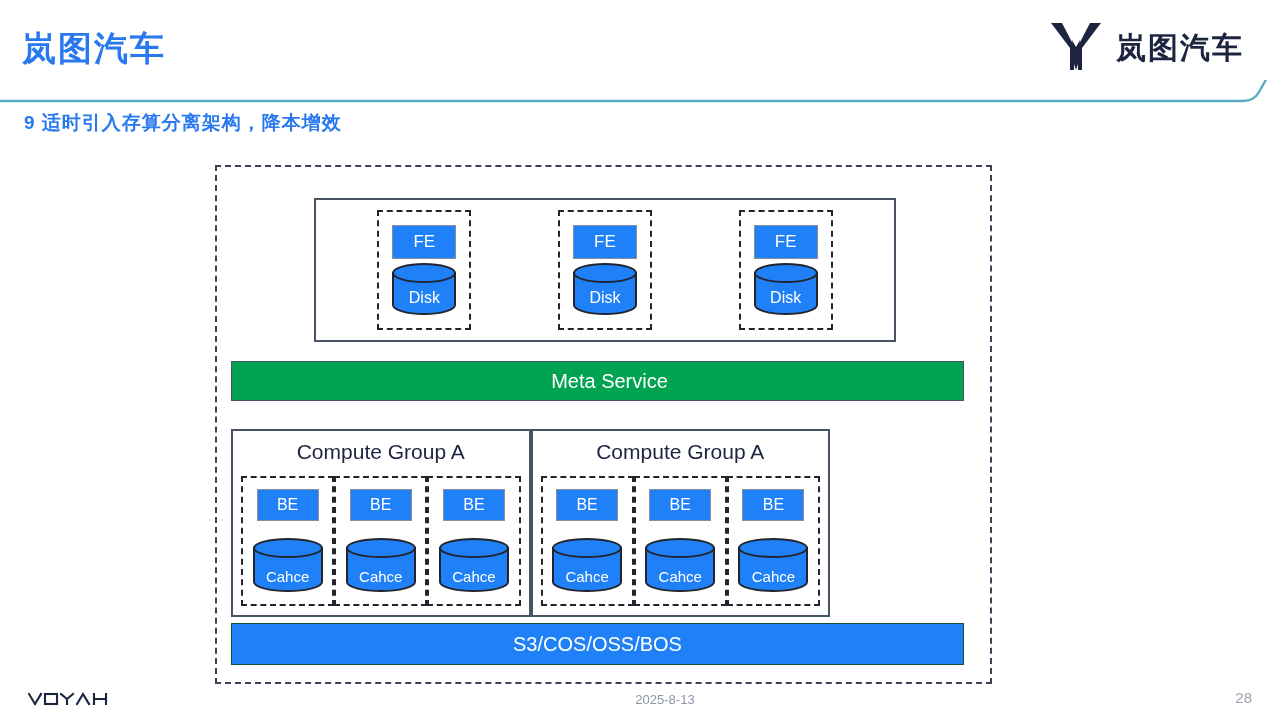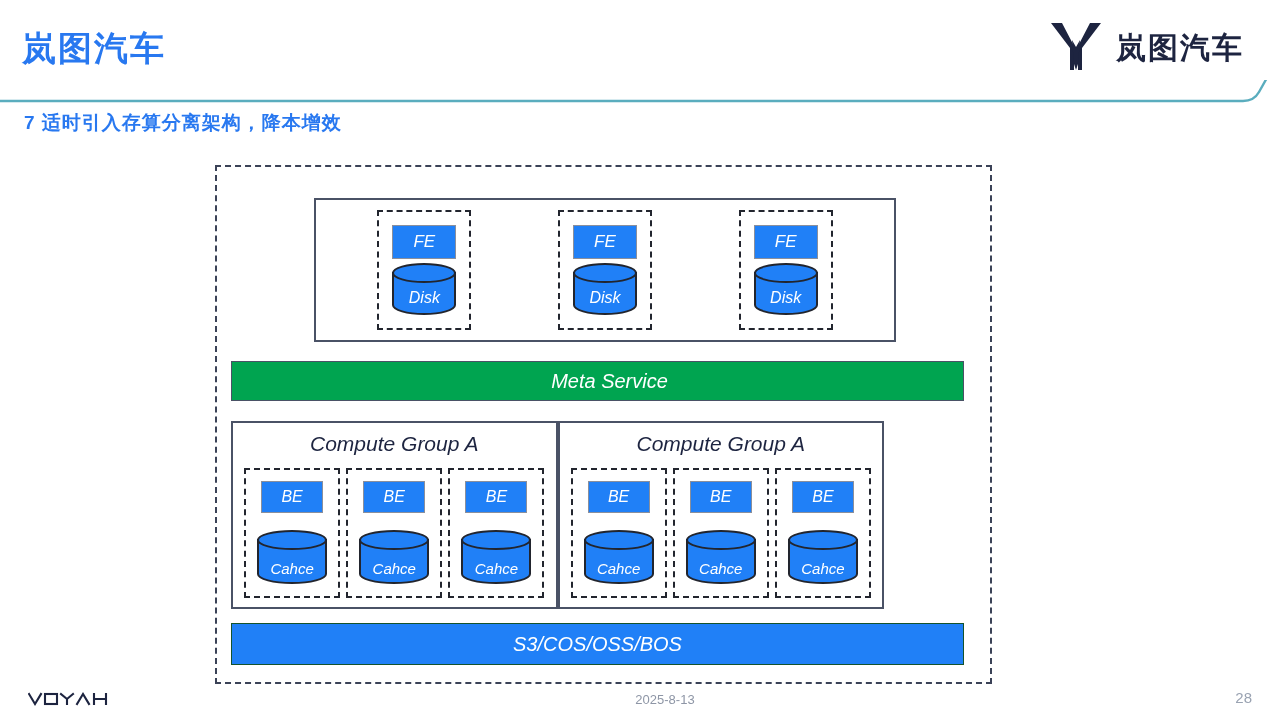--- a/index.html
+++ b/index.html
@@ -71,21 +71,20 @@
 
   
   .diagram-outer {
     position: absolute;
     left: 215px;
     top: 165px;
     width: 777px;
     height: 519px;
     border: 2px dashed #3b4257;
     box-sizing: border-box;
-    font-style: italic;
   }
 
   
   .fe-frame {
     position: absolute;
     left: 97px;
     top: 31px;
     width: 582px;
     height: 144px;
     border: 2px solid #4a5266;
@@ -155,22 +154,22 @@
     justify-content: center;
     color: #ffffff;
     font-size: 20px;
     padding-left: 24px;
   }
 
   
   .cg-row {
     position: absolute;
     left: 14px;
-    top: 254px;
-    width: 653px;
+    top: 262px;
+    width: 599px;
     height: 188px;
     display: flex;
     justify-content: space-between;
   }
   .cg-box {
     width: 360px;
     height: 188px;
     border: 2px solid #4a5266;
     box-sizing: border-box;
     position: relative;
@@ -264,21 +263,21 @@
       <svg width="56" height="52" viewBox="0 0 56 52">
         <path d="M3 3 L14 3 L26 26 L26 50 L22 50 L22 28 Z" fill="#1d2440"></path>
         <path d="M53 3 L42 3 L30 26 L30 50 L34 50 L34 28 Z" fill="#1d2440"></path>
         <path d="M24 20 L28 27 L32 20 L30 44 L28 50 L26 44 Z" fill="#1d2440"></path>
       </svg>
     </span>
     <span class="brand-name">岚图汽车</span>
   </div>
 </div>
 
-<div class="section-subtitle">7 适时引入存算分离架构，降本增效</div>
+<div class="section-subtitle">9 适时引入存算分离架构，降本增效</div>
 
 <div class="diagram-outer">
 
   <div class="fe-frame">
 
     <div class="node-dashed fe-node">
       <div class="svc-box fe-box">FE</div>
       <div class="cyl disk-cyl">
         <svg width="66" height="52" viewBox="0 0 66 52">
           <path d="M2 10 L2 42 A31 9 0 0 0 64 42 L64 10 Z" fill="#2080f7" stroke="#22252e" stroke-width="2"></path>

